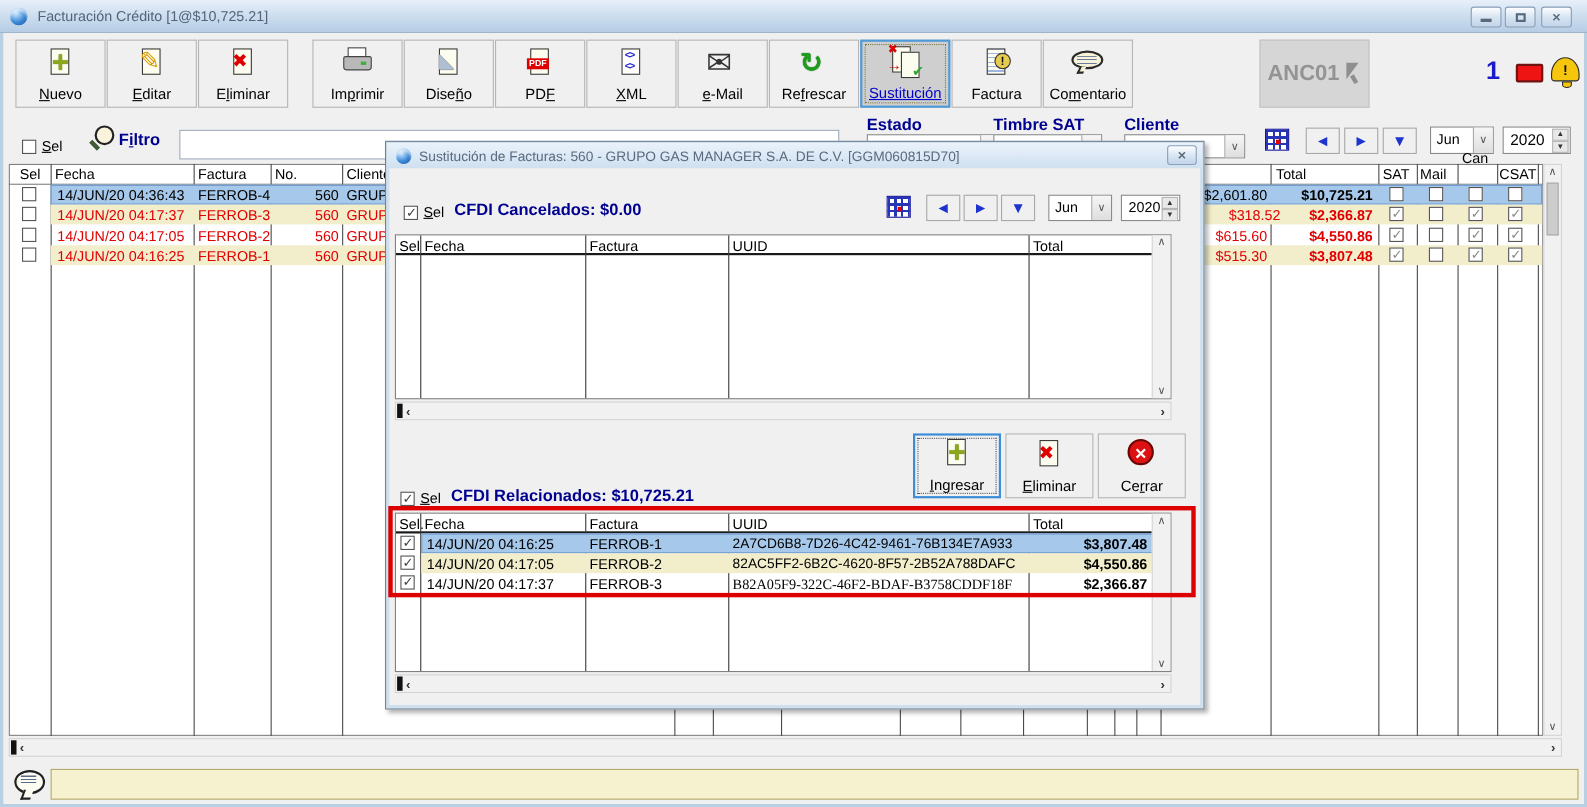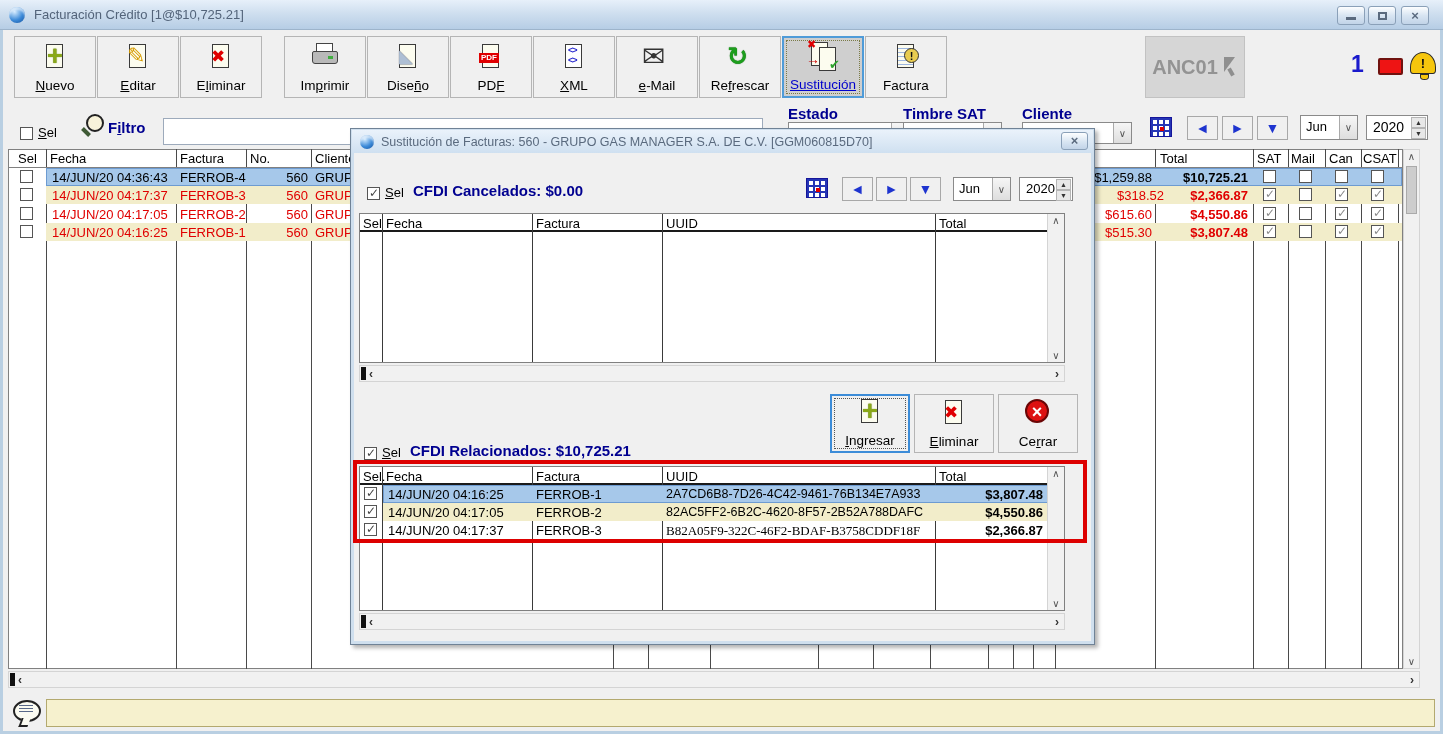--- a/index.html
+++ b/index.html
@@ -250,20 +250,27 @@
         </span>
         <span class="lbl">Sustitución</span>
       </div>
       <div class="tbtn">
         <span class="icon">
           <i class="pg pglines"></i>
           <b class="alertdot">!</b>
         </span>
         <span class="lbl">Factura</span>
       </div>
+      <div class="tbtn">
+        <span class="icon">
+          <i class="bub"></i>
+          <i class="bubtail"></i>
+        </span>
+        <span class="lbl">Co<u>m</u>entario</span>
+      </div>
     </div>
   <div class="anc">
     <span>ANC01</span>
     <span class="curs"></span>
   </div>
   <span class="notifnum">1</span>
   <span class="notifred"></span>
   <span class="bell">!</span>
 
   <span class="cb" style="left:20px;top:127px;"></span>
@@ -326,31 +333,31 @@
     </div>
   <div class="hdrline" style="left:8px;top:167px;width:1395px;height:1px;background:#808080;"></div>
   <span class="hcell" style="left:18px;top:151px;">Sel</span>
   <span class="hcell" style="left:50px;top:151px;">Fecha</span>
   <span class="hcell" style="left:180px;top:151px;">Factura</span>
   <span class="hcell" style="left:250px;top:151px;">No.</span>
   <span class="hcell" style="left:315px;top:151px;">Cliente</span>
   <span class="hcell" style="left:1160px;top:151px;">Total</span>
   <span class="hcell" style="left:1257px;top:151px;">SAT</span>
   <span class="hcell" style="left:1291px;top:151px;">Mail</span>
-  <span class="hcell" style="left:1329px;top:151px;">Can</span>
+  <span class="hcell" style="left:1329px;top:136px;">Can</span>
   <span class="hcell" style="left:1363px;top:151px;">CSAT</span>
   <div id="mainrows">
       <div class="mrow" style="left: 8px; top: 168px; width: 1394px;">
         <span class="stripe selected" style="left:38px;width:1356px;"></span>
         <span class="cb" style="left:12px;top:2px;"></span>
         <span class="cell" style="left:44px;">14/JUN/20 04:36:43</span>
         <span class="cell" style="left:172px;">FERROB-4</span>
         <span class="cell rt" style="left:240px;width:60px;">560</span>
         <span class="cell" style="left:307px;">GRUP</span>
-        <span class="cell rt" style="left:1040px;width:104px;">$1,259.88</span>
+        <span class="cell rt" style="left:1040px;width:104px;">$2,601.80</span>
         <span class="cell rt bold" style="left:1146px;width:94px;">$10,725.21</span>
         <span class="cb graycheck" style="left:1255px;top:2px;"></span>
         <span class="cb graycheck" style="left:1291px;top:2px;"></span>
         <span class="cb graycheck" style="left:1327px;top:2px;"></span>
         <span class="cb graycheck" style="left:1363px;top:2px;"></span>
       </div>
       <div class="mrow" style="left: 8px; top: 186.3px; width: 1394px;">
         <span class="stripe alt" style="left:38px;width:1356px;"></span>
         <span class="cb" style="left:12px;top:2px;"></span>
         <span class="cell alerttxt" style="left:44px;">14/JUN/20 04:17:37</span>

